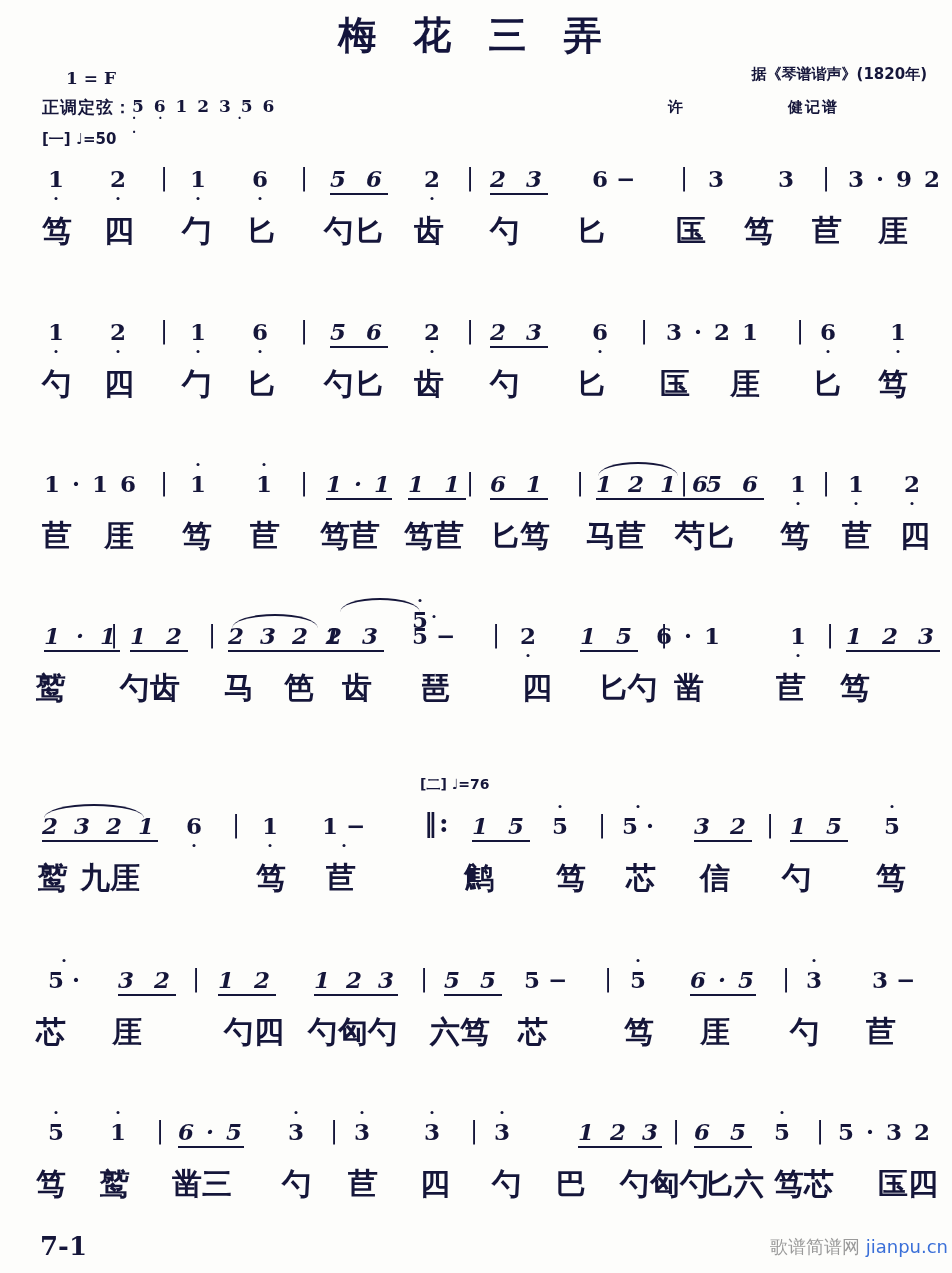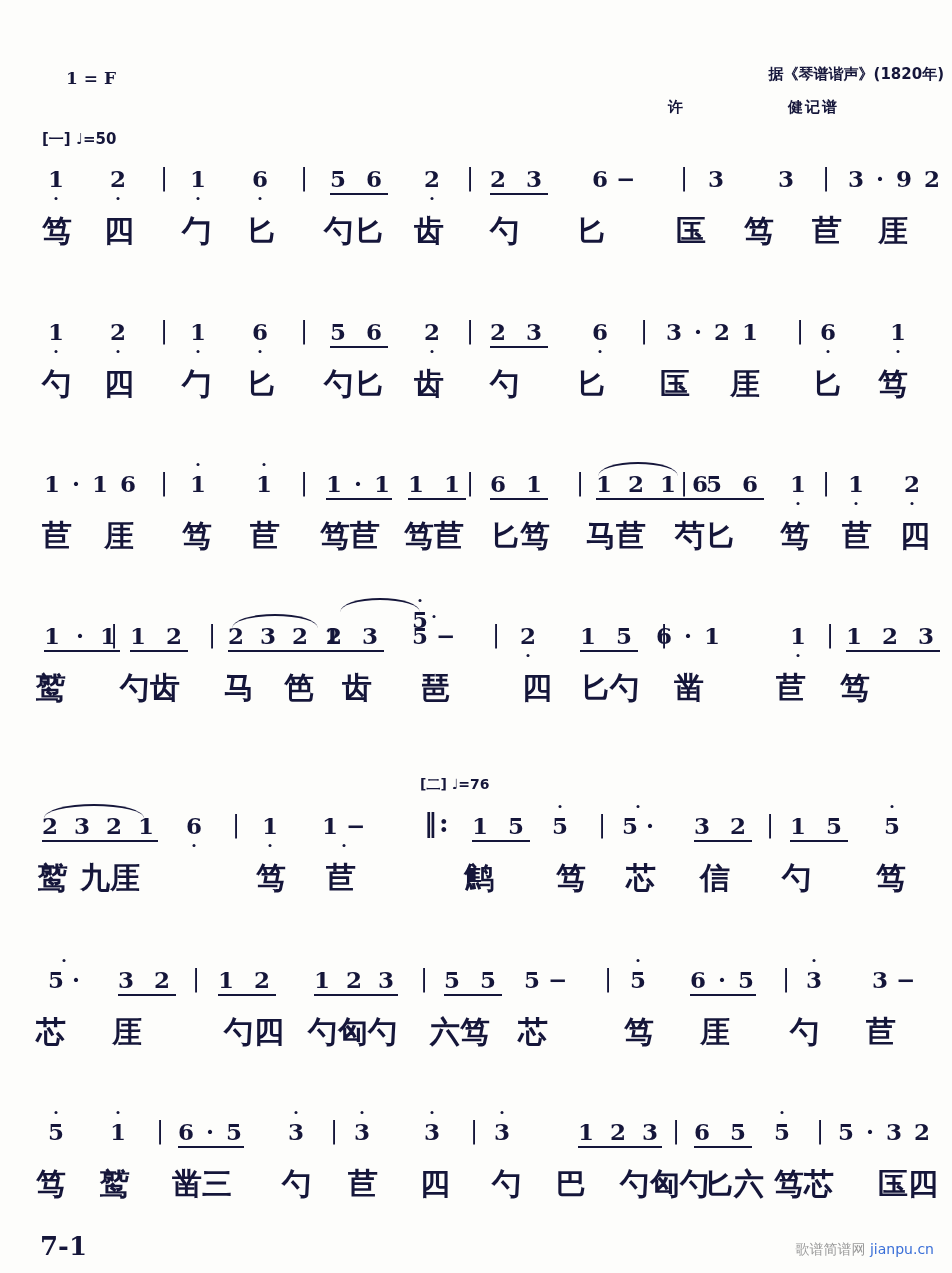--- a/index.html
+++ b/index.html
@@ -33,21 +33,21 @@
   .tuning .lbl{font-family:"DejaVu Sans",sans-serif;letter-spacing:1px;}
   .tuning .nums{font-family:"DejaVu Serif",serif;letter-spacing:2px;position:relative;}
   .tuning .dots{
     position:absolute;left:0;top:15px;font-size:12px;letter-spacing:9px;
   }
   .section-mark-1{
     position:absolute;left:42px;top:130px;font-size:15px;font-weight:bold;
   }
   
   .src{
-    position:absolute;right:8px;top:66px;text-align:left;
+    position:absolute;right:25px;top:66px;text-align:left;
     font-size:15px;font-weight:bold;line-height:1.1;
   }
   .credits{
     position:absolute;right:14px;top:96px;width:300px;
     font-size:15px;font-weight:bold;line-height:1.5;
   }
   .credits .row{display:flex;justify-content:flex-end;}
   .credits .n{width:120px;text-align:left;letter-spacing:14px;}
   .credits .r{width:150px;text-align:left;letter-spacing:2px;}
   
@@ -66,46 +66,54 @@
   .bar{position:absolute;font-size:24px;font-weight:normal;color:#15163a;}
   .num{position:relative;display:inline-block;}
   .dot-up::after{
     content:"";position:absolute;left:50%;top:-7px;width:3px;height:3px;
     background:#15163a;border-radius:50%;transform:translateX(-50%);
   }
   .dot-dn::after{
     content:"";position:absolute;left:50%;bottom:-8px;width:3px;height:3px;
     background:#15163a;border-radius:50%;transform:translateX(-50%);
   }
-  .ul1{border-bottom:2px solid #15163a;padding-bottom:1px;}
+  .ul1{border-bottom:2px solid #15163a;padding-bottom:1px;font-style:italic;}
   .tie{
     position:absolute;border-top:2px solid #15163a;border-radius:50%/100% 100% 0 0;
     height:12px;
   }
   .tempo{position:absolute;font-size:14px;font-weight:bold;}
   .repeat{position:absolute;font-size:26px;letter-spacing:2px;}
   
   .page-no{
     position:absolute;left:40px;bottom:12px;
     font-size:26px;font-weight:bold;font-family:"DejaVu Serif",serif;
   }
   .site{
-    position:absolute;right:18px;bottom:14px;
-    font-size:14px;color:#9a9a9a;
+    position:absolute;right:4px;bottom:14px;
+    font-size:18px;color:#9a9a9a;
   }
   .site .blue{color:#3a6fd8;}
 </style>
 </head>
 <body>
 
 <div class="sheet">
 
+  <div class="title">梅 花 三 弄</div>
 
   <div class="key-sig">1 = F</div>
 
+  <div class="tuning">
+    <span class="lbl">正调定弦：</span>
+    <span class="nums">
+      <span>5 6 1 2 3 5 6</span>
+      <span class="dots">· ·&nbsp;&nbsp;&nbsp;&nbsp;&nbsp;· ·</span>
+    </span>
+  </div>
 
   <div class="section-mark-1">[一] ♩=50</div>
 
   <div class="src">据《琴谱谐声》(1820年)</div>
 
   <div class="credits">
     <div class="row">
       <span class="n">许</span>
       <span class="r">健记谱</span>
     </div>
@@ -240,21 +248,21 @@
       <span class="cell ul1" style="left:846px;letter-spacing:6px">1 2 3</span>
     </div>
     <div class="row-tab">
       <span class="cell" style="left:36px">鹫</span>
       <span class="cell" style="left:120px">勺齿</span>
       <span class="cell" style="left:224px">马</span>
       <span class="cell" style="left:284px">笆</span>
       <span class="cell" style="left:342px">齿</span>
       <span class="cell" style="left:420px">琶</span>
       <span class="cell" style="left:522px">四</span>
-      <span class="cell" style="left:580px">匕勺</span>
+      <span class="cell" style="left:598px">匕勺</span>
       <span class="cell" style="left:674px">凿</span>
       <span class="cell" style="left:776px">苣</span>
       <span class="cell" style="left:840px">笃</span>
     </div>
   </div>
 
   <div class="system" style="top:790px">
     <div class="tempo" style="left:420px;top:-14px">[二] ♩=76</div>
     <div class="row-num" style="margin-top:22px">
       <span class="tie" style="left:44px;top:-8px;width:100px"></span>

